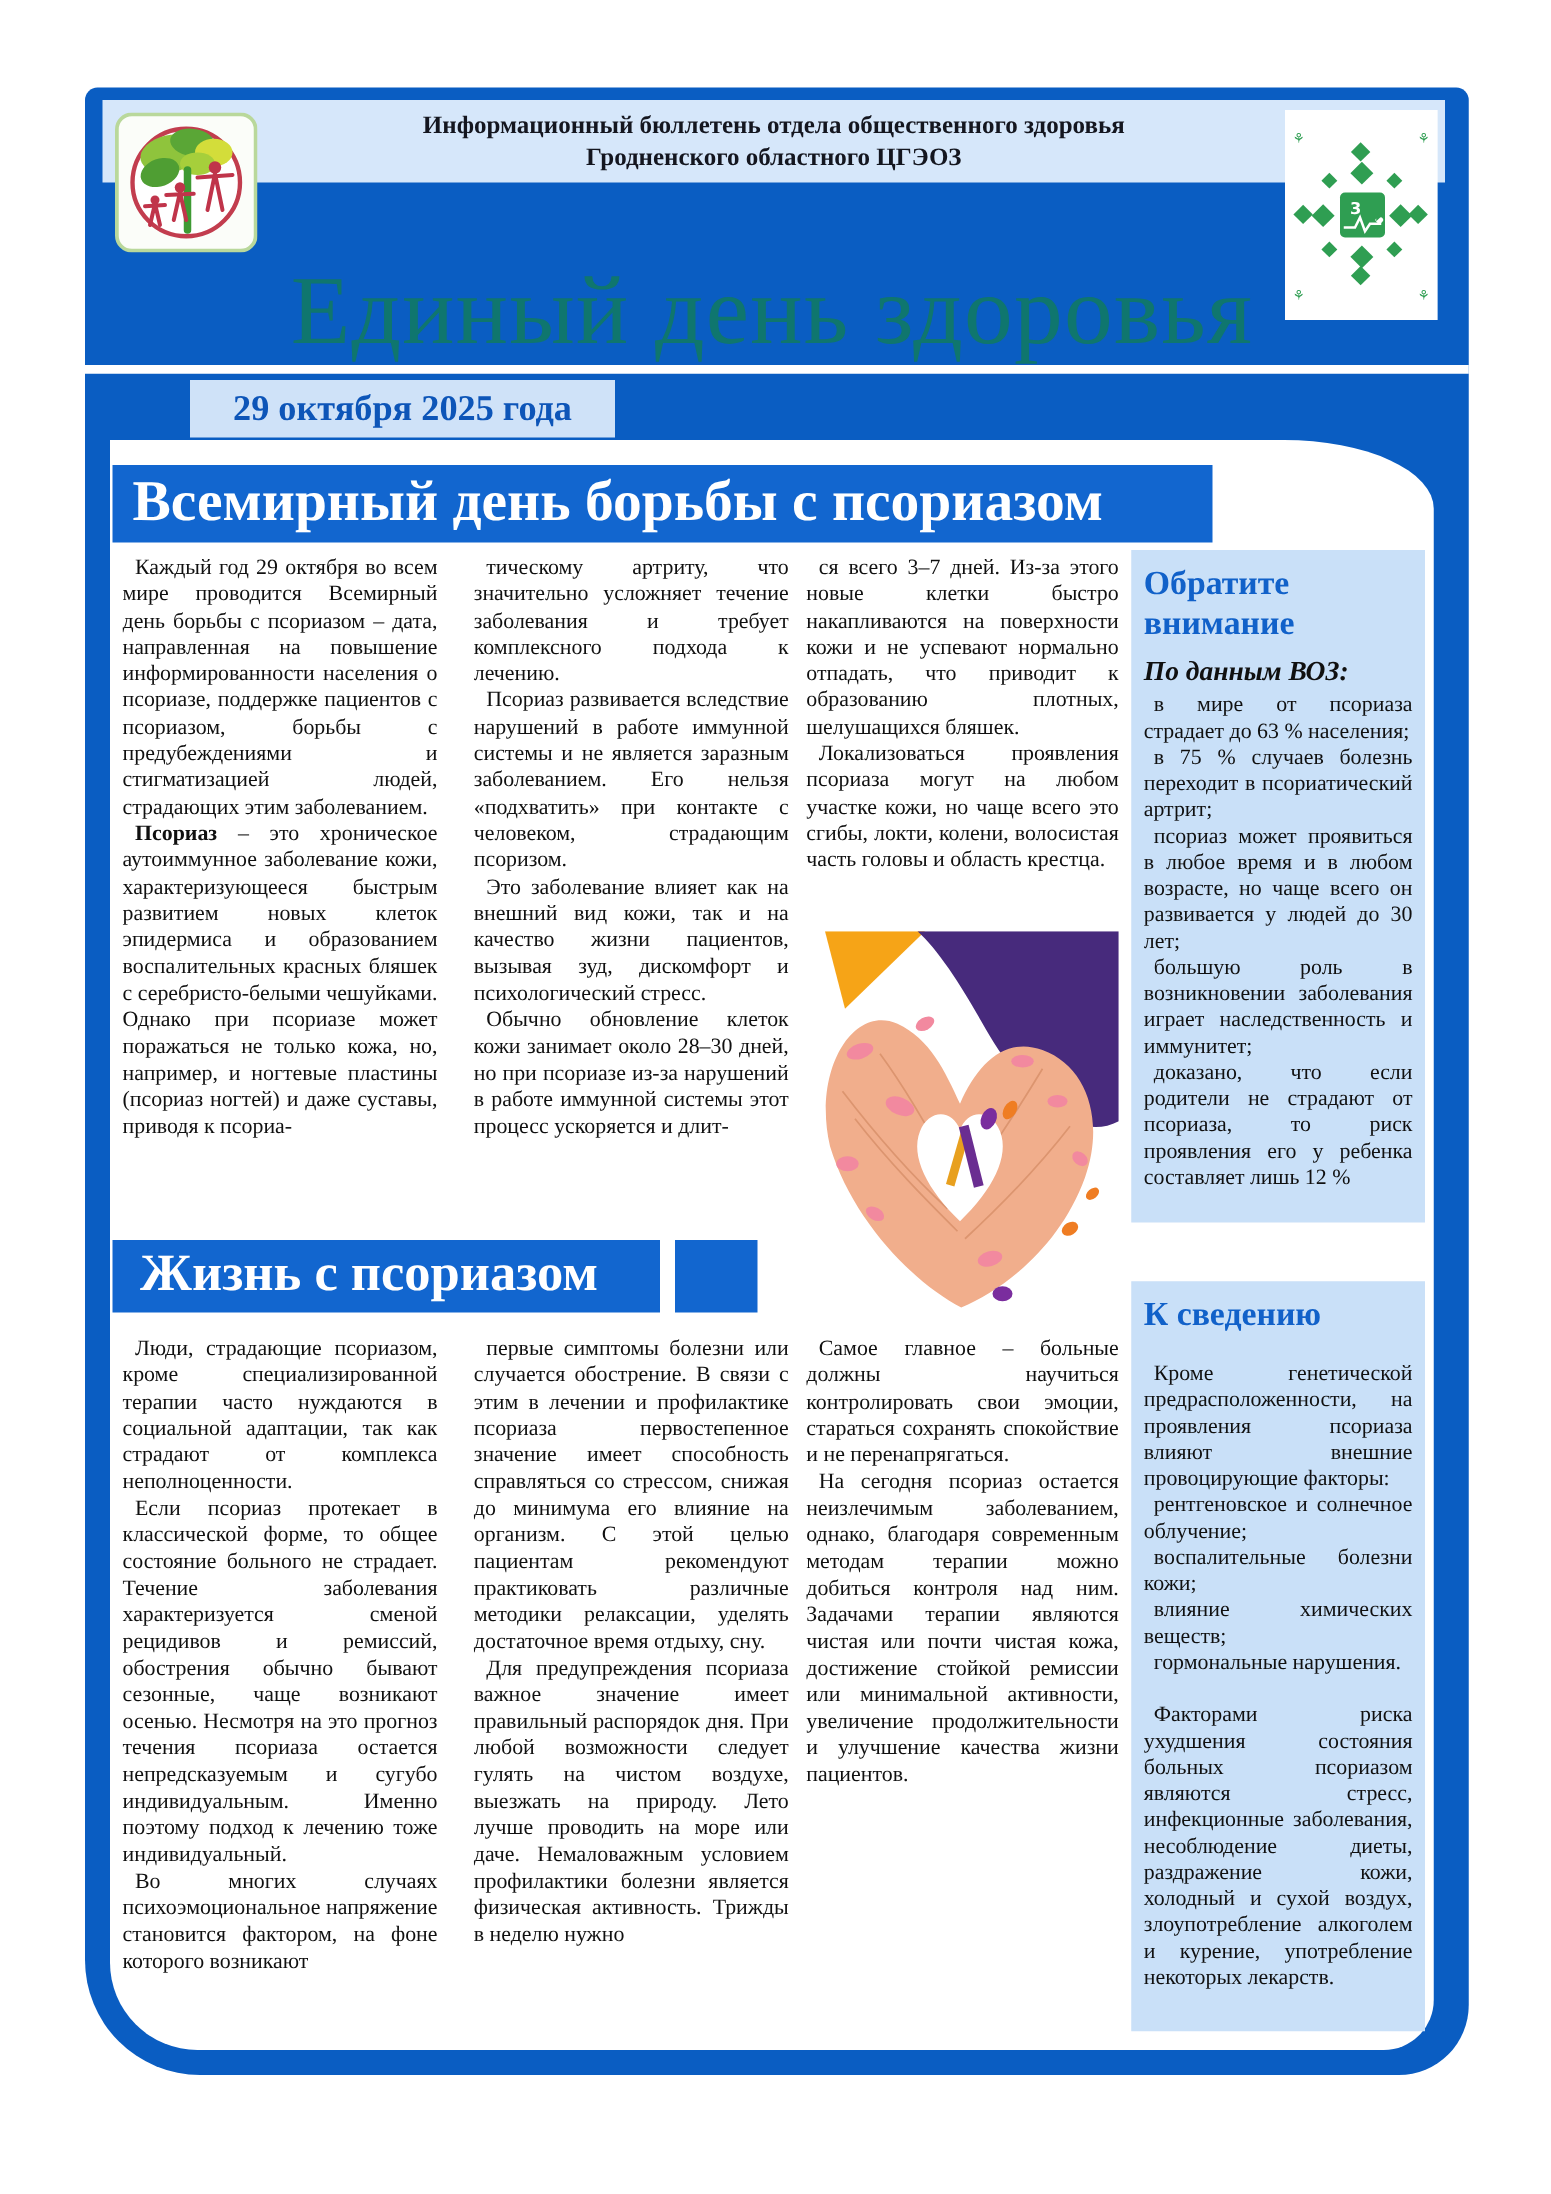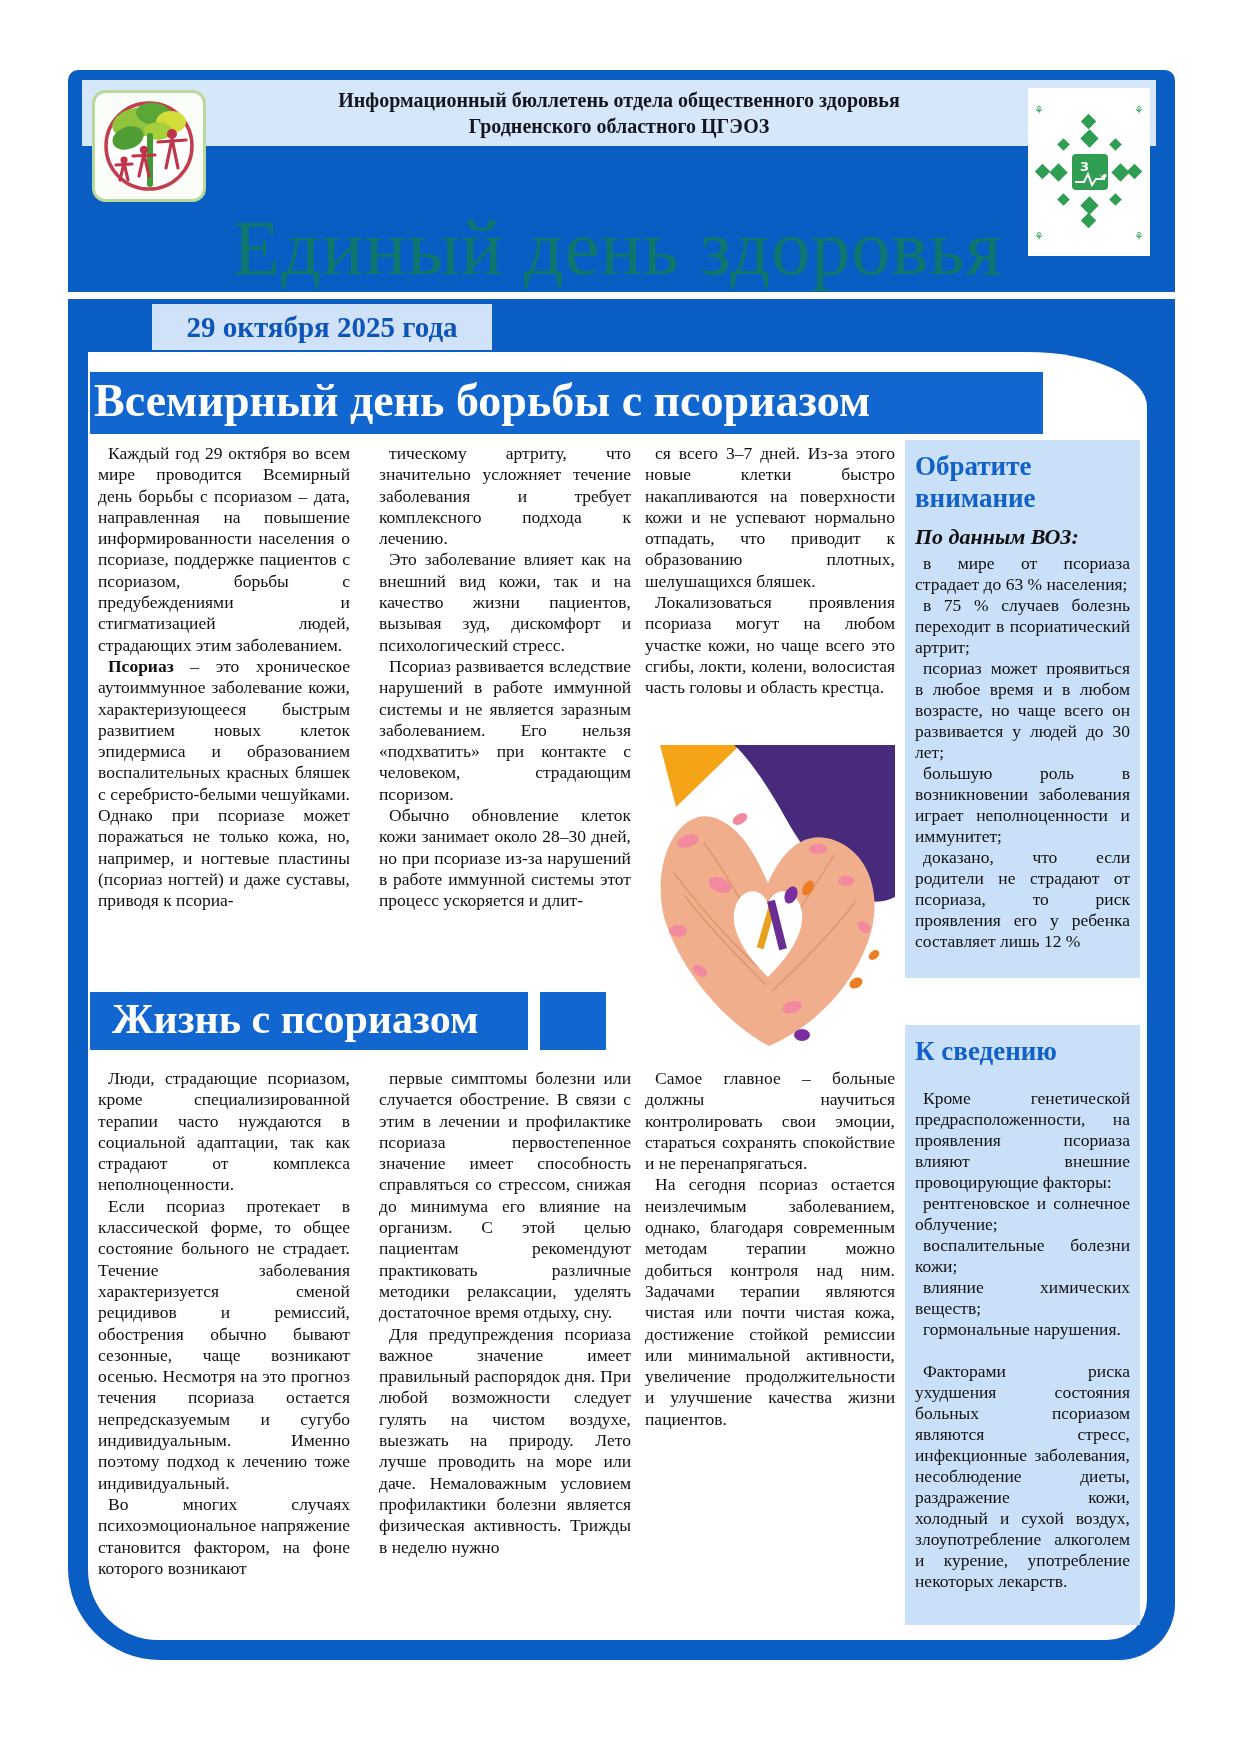--- a/index.html
+++ b/index.html
@@ -36,21 +36,21 @@
   }
   .date-badge {
     position:absolute; left:152px; top:304px; width:340px; height:46px;
     background:#cfe2f8; color:#0d55b8; font-size:29px; font-weight:bold;
     text-align:center; line-height:46px;
   }
   .section-bar {
     position:absolute; background:#1266cf; color:#fff; font-weight:bold;
     overflow:hidden; white-space:nowrap;
   }
-  .bar1 { left:90px; top:372px; width:953px; height:62px; font-size:46px; line-height:58px; padding-left:4px; }
+  .bar1 { left:90px; top:372px; width:880px; height:62px; font-size:46px; line-height:58px; padding-left:16px; }
   .bar2 { left:90px; top:992px; width:438px; height:58px; font-size:42px; line-height:54px; padding-left:22px; }
   .decor-square { position:absolute; left:540px; top:992px; width:66px; height:58px; background:#1266cf; }
   .col {
     position:absolute; width:252px; font-size:17.5px; line-height:21.3px;
     text-align:justify; overflow:hidden;
   }
   .col p { text-indent:10px; }
   .s1 { top:443px; height:536px; }
   .s2 { top:1068px; height:562px; }
   .c1 { left:98px; } .c2 { left:367px;margin-left:12px; } .c3 { left:645px; width:250px; }
@@ -136,36 +136,36 @@
 <div class="date-badge">29 октября 2025 года</div>
 
 <div class="section-bar bar1">Всемирный день борьбы с псориазом</div>
 
 <div class="col s1 c1">
   <p>Каждый год 29 октября во всем мире проводится Всемирный день борьбы с псориазом – дата, направленная на повышение информированности населения о псориазе, поддержке пациентов с псориазом, борьбы с предубеждениями и стигматизацией людей, страдающих этим заболеванием.</p>
   <p><b>Псориаз</b><span> – это хроническое аутоиммунное заболевание кожи, характеризующееся быстрым развитием новых клеток эпидермиса и образованием воспалительных красных бляшек с серебристо-белыми чешуйками. Однако при псориазе может поражаться не только кожа, но, например, и ногтевые пластины (псориаз ногтей) и даже суставы, приводя к псориа-</span></p>
 </div>
 <div class="col s1 c2">
   <p>тическому артриту, что значительно усложняет течение заболевания и требует комплексного подхода к лечению.</p>
+  <p>Псориаз развивается вследствие нарушений в работе иммунной системы и не является заразным заболеванием. Его нельзя «подхватить» при контакте с человеком, страдающим псоризом.</p>
   <p>Это заболевание влияет как на внешний вид кожи, так и на качество жизни пациентов, вызывая зуд, дискомфорт и психологический стресс.</p>
-  <p>Псориаз развивается вследствие нарушений в работе иммунной системы и не является заразным заболеванием. Его нельзя «подхватить» при контакте с человеком, страдающим псоризом.</p>
   <p>Обычно обновление клеток кожи занимает около 28–30 дней, но при псориазе из-за нарушений в работе иммунной системы этот процесс ускоряется и длит-</p>
 </div>
 <div class="col s1 c3">
   <p>ся всего 3–7 дней. Из-за этого новые клетки быстро накапливаются на поверхности кожи и не успевают нормально отпадать, что приводит к образованию плотных, шелушащихся бляшек.</p>
   <p>Локализоваться проявления псориаза могут на любом участке кожи, но чаще всего это сгибы, локти, колени, волосистая часть головы и область крестца.</p>
 </div>
 
 <div class="panel panel-attention">
   <div class="panel-title">Обратите внимание</div>
   <div class="panel-sub">По данным ВОЗ:</div>
   <p>в мире от псориаза страдает до 63 % населения;</p>
   <p>в 75 % случаев болезнь переходит в псориатический артрит;</p>
   <p>псориаз может проявиться в любое время и в любом возрасте, но чаще всего он развивается у людей до 30 лет;</p>
-  <p>большую роль в возникновении заболевания играет неполноценности и иммунитет;</p>
+  <p>большую роль в возникновении заболевания играет наследственность и иммунитет;</p>
   <p>доказано, что если родители не страдают от псориаза, то риск проявления его у ребенка составляет лишь 12 %</p>
 </div>
 
 <div class="illustration">
   <svg width="253" height="307" viewBox="0 0 253 307">
     <rect x="0" y="0" width="253" height="307" fill="#ffffff"></rect>
     <polygon points="18,0 98,0 34,62" fill="#f6a417"></polygon>
     <path d="M92 0 H253 V152 C215 172 172 124 143 72 C128 45 108 14 92 0 Z" fill="#472a7c"></path>
     <path d="M22 172 C8 112 40 58 76 74 C102 86 114 112 126 138 C140 106 162 84 192 95 C228 108 242 152 226 197 C206 252 162 286 127 301 C90 282 40 232 22 172 Z" fill="#f1ae8c"></path>
     <g stroke="#d78f69" stroke-width="1.4" fill="none" opacity="0.8">

